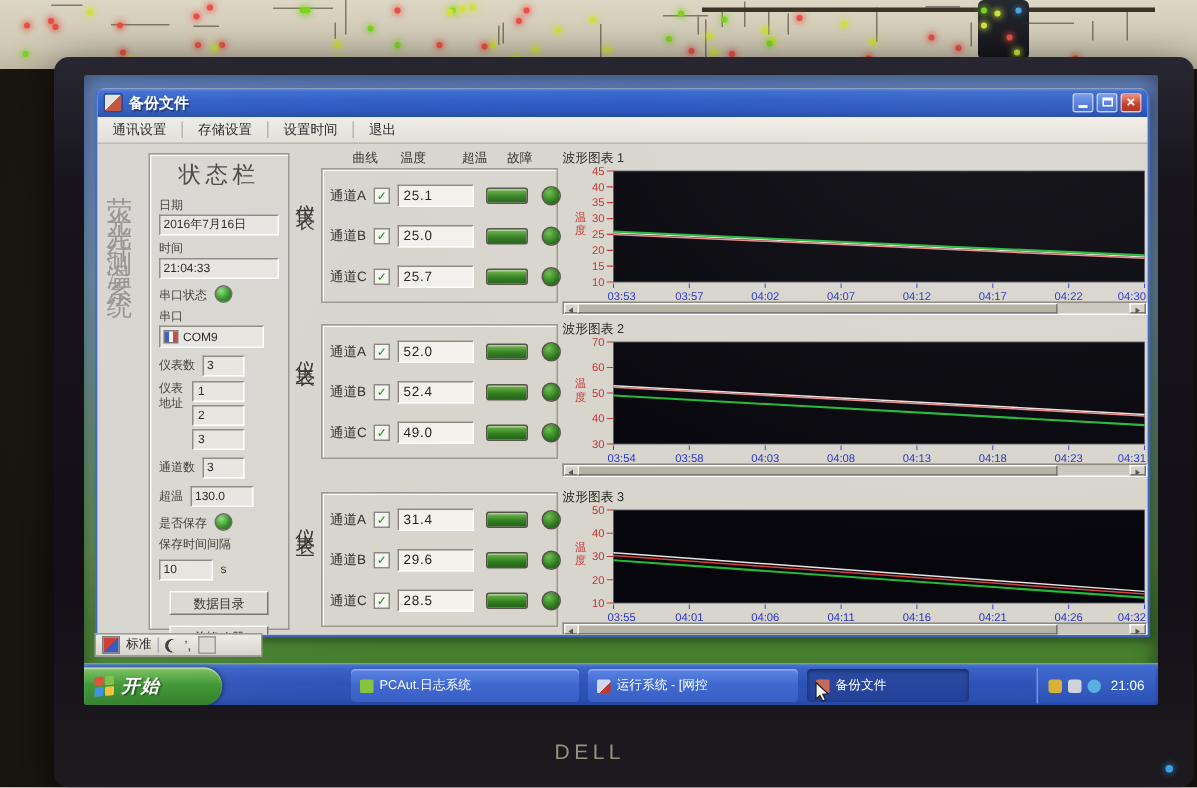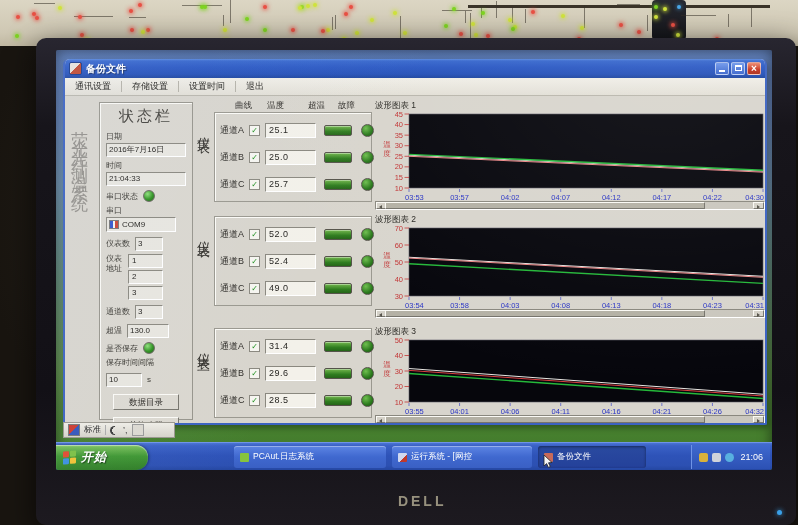--- a/index.html
+++ b/index.html
@@ -17,21 +17,21 @@
   .busbar{position:absolute;left:468px;top:5px;width:302px;height:3px;background:#3a3328;}
   .wall-device{position:absolute;left:652px;top:0;width:34px;height:40px;border-radius:4px;
     background:linear-gradient(180deg,#272931,#141519);}
   .wall-device .camdot{position:absolute;right:5px;top:5px;width:4px;height:4px;border-radius:50%;
     background:#4aa7e8;box-shadow:0 0 4px #4aa7e8;}
   
   .monitor{position:absolute;left:36px;top:38px;width:760px;height:487px;border-radius:10px;
     background:linear-gradient(180deg,#282630,#17151b 18%,#121016 72%,#1d1a20);
     box-shadow:0 8px 30px rgba(0,0,0,.65);}
   .brand{position:absolute;left:47%;bottom:16px;transform:translateX(-50%);
-    font-size:14px;font-weight:bold;letter-spacing:3px;color:#97917e;margin-left:29px;}
+    font-size:14px;font-weight:normal;letter-spacing:3px;color:#97917e;}
   .power-led{position:absolute;right:14px;bottom:10px;width:5px;height:5px;border-radius:50%;
     background:#3aa0e8;box-shadow:0 0 5px #3aa0e8;}
   .screen{position:absolute;left:20px;top:12px;width:716px;height:420px;overflow:hidden;
     border-radius:2px;box-shadow:inset 0 0 14px rgba(0,0,0,.55);
     background:linear-gradient(180deg,#5577b5 0%,#5e80bb 14%,#6a8fae 32%,#5d9048 76%,#47812f 90%,#3f7429 100%);}
   .screen::after{content:"";position:absolute;inset:0;pointer-events:none;
     background:linear-gradient(115deg,rgba(210,225,255,.10),rgba(255,255,255,0) 42%),
                radial-gradient(ellipse at 85% 8%,rgba(255,255,255,.07),transparent 55%);}
   
   .app-window{position:absolute;left:7px;top:9px;width:704px;height:366px;box-sizing:border-box;

